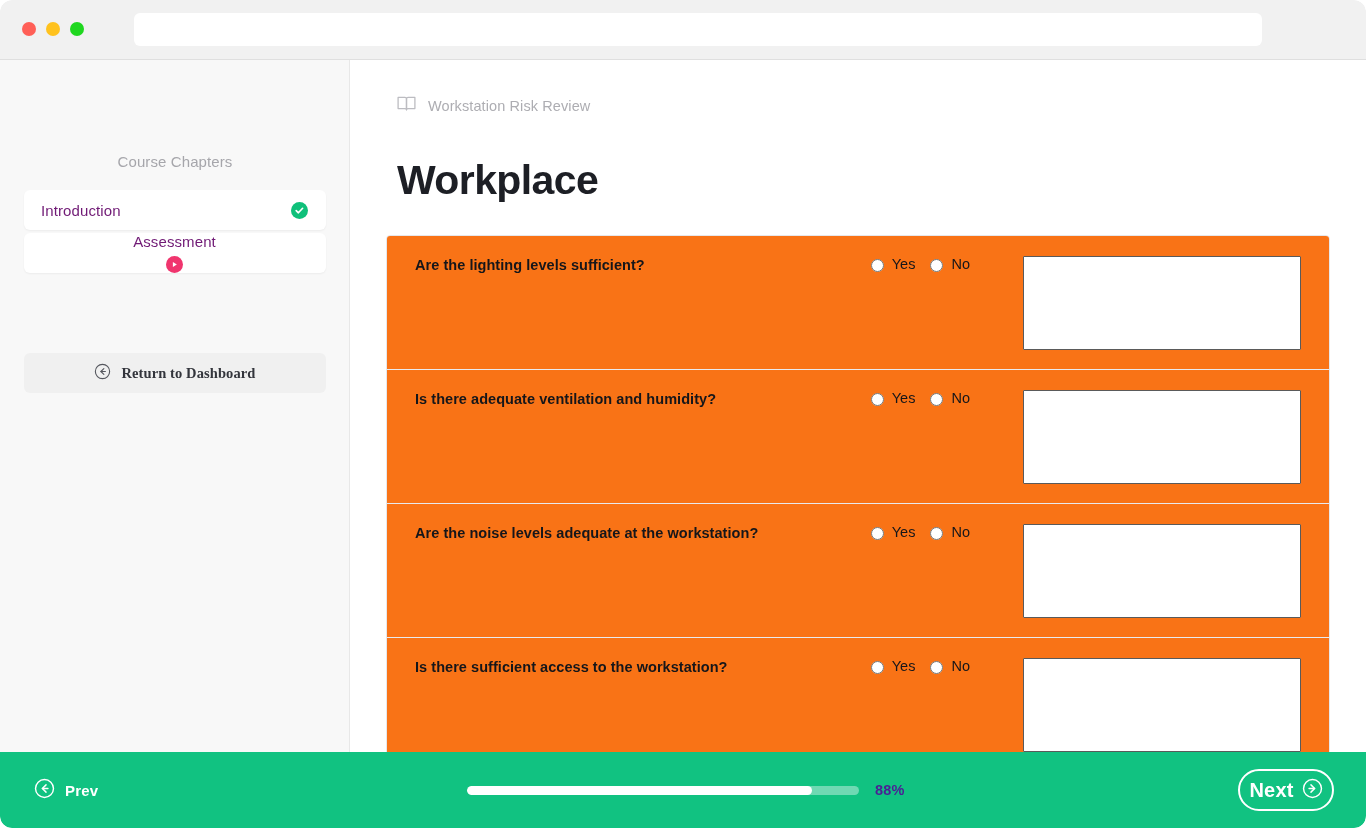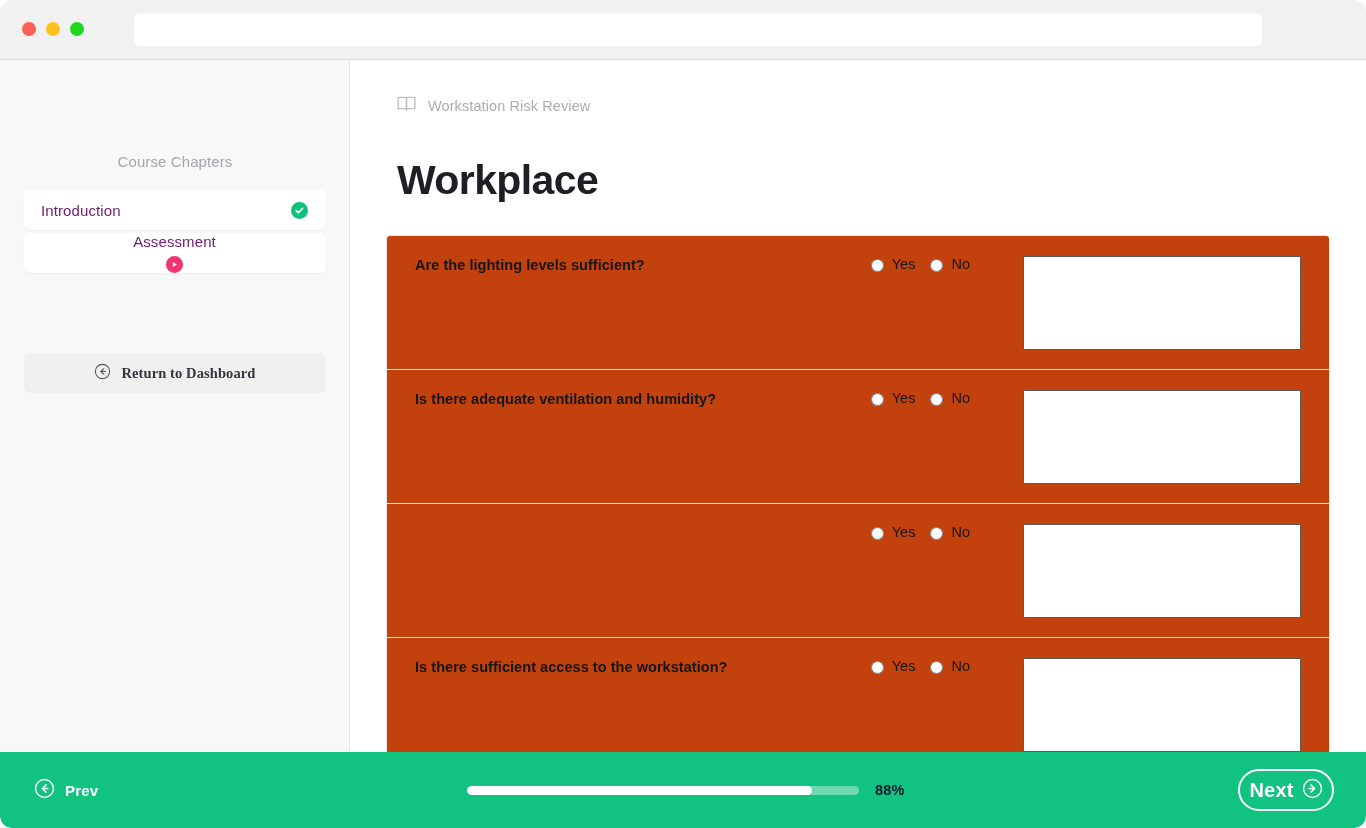--- a/index.html
+++ b/index.html
@@ -182,21 +182,21 @@
     width: 944px;
     background: #ffffff;
     border: 1px solid #e6e7eb;
     border-radius: 4px;
     overflow: hidden;
   }
   .question-row {
     position: relative;
     height: 134px;
     border-bottom: 1px solid #e9eaee;
-    background: #c2410c;
+    background: #f97316;
   }
   .question-row:last-child { border-bottom: none; }
   .q-text {
     position: absolute;
     left: 28px; top: 20px;
     width: 440px;
     font-size: 14.5px;
     font-weight: 700;
     color: #15161a;
     letter-spacing: .05px;
@@ -278,21 +278,21 @@
     overflow: hidden;
   }
   #progress-fill {
     height: 9px;
     background: #ffffff;
     border-radius: 5px;
   }
   #progress-pct {
     font-size: 14.5px;
     font-weight: 700;
-    color: #0f172a;
+    color: #4c1d95;
     letter-spacing: .2px;
   }
   #next-button {
     position: absolute;
     right: 32px;
     width: 96px; height: 42px;
     border: 2px solid #ffffff;
     border-radius: 21px;
     background: transparent;
     display: flex;
@@ -402,20 +402,21 @@
             </label>
             <label>
               <input type="radio" name="q1" style="">
               <span>No</span>
             </label>
           </div>
           <textarea class="q-note" placeholder="" style=""></textarea>
         </div>
 
         <div class="question-row">
+          <div class="q-text">Are the noise levels adequate at the workstation?</div>
           <div class="q-radios">
             <label>
               <input type="radio" name="q2" style="">
               <span>Yes</span>
             </label>
             <label>
               <input type="radio" name="q2" style="">
               <span>No</span>
             </label>
           </div>

